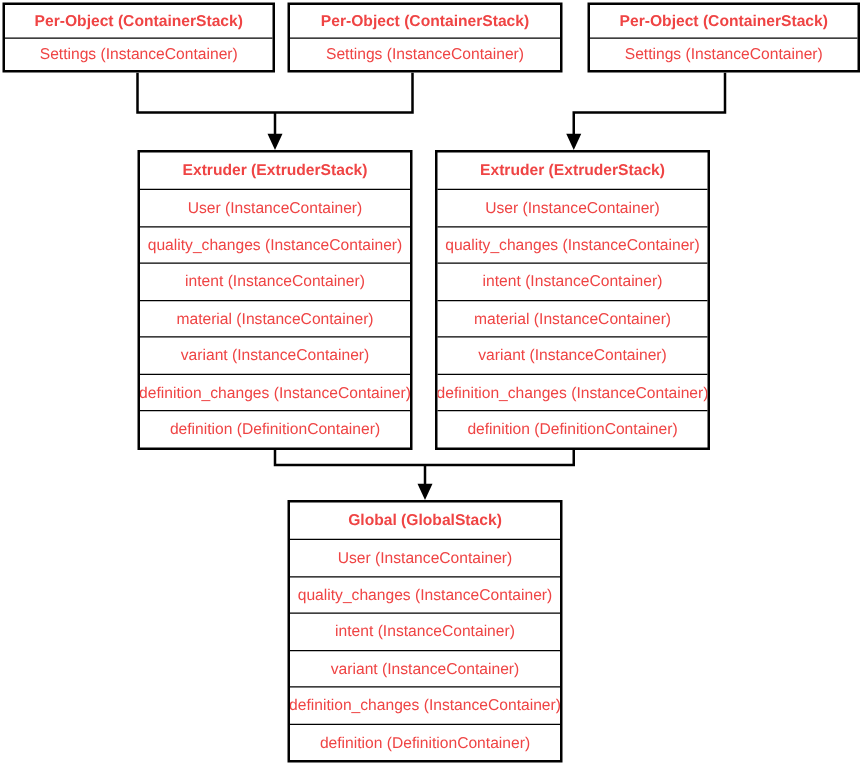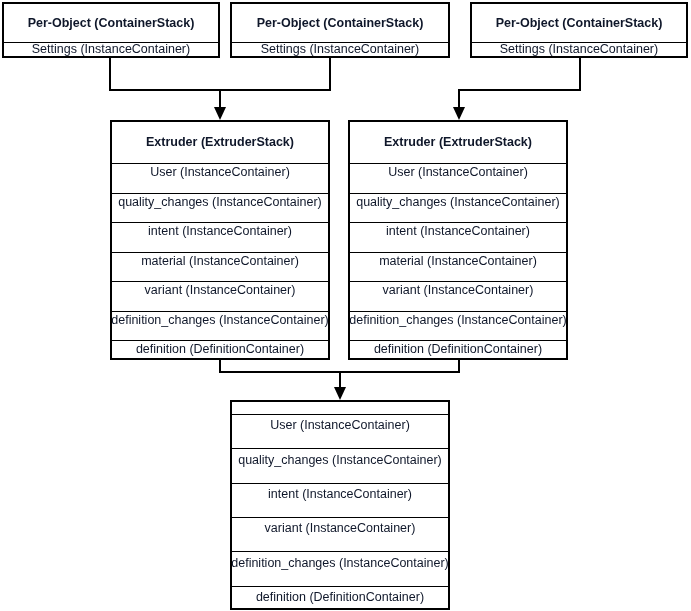--- a/index.html
+++ b/index.html
@@ -26,26 +26,25 @@
   }
   .row {
     box-sizing: border-box;
     height: 30px;
     line-height: 1;
     display: flex;
     align-items: center;
     justify-content: center;
     text-align: center;
     font-size: 12.5px;
-    color: #0f172a;
+    color: #ef4444;
     padding: 0 4px;
     white-space: nowrap;
     overflow: hidden;
     border-top: 1px solid #000000;
-    margin-top: 12px;
   }
   .row.header {
     font-weight: bold;
     border-top: none;
   }
   svg.edges {
     position: absolute;
     left: 0;
     top: 0;
     width: 691px;
@@ -115,20 +114,21 @@
     <div class="row">User (InstanceContainer)</div>
     <div class="row">quality_changes (InstanceContainer)</div>
     <div class="row">intent (InstanceContainer)</div>
     <div class="row">material (InstanceContainer)</div>
     <div class="row">variant (InstanceContainer)</div>
     <div class="row">definition_changes (InstanceContainer)</div>
     <div class="row">definition (DefinitionContainer)</div>
   </div>
 
   <div class="node" style="left:230px; top:400px; width:220px; height:210px;">
+    <div class="row header">Global (GlobalStack)</div>
     <div class="row">User (InstanceContainer)</div>
     <div class="row">quality_changes (InstanceContainer)</div>
     <div class="row">intent (InstanceContainer)</div>
     <div class="row">variant (InstanceContainer)</div>
     <div class="row">definition_changes (InstanceContainer)</div>
     <div class="row">definition (DefinitionContainer)</div>
   </div>
 
 </div>
 

